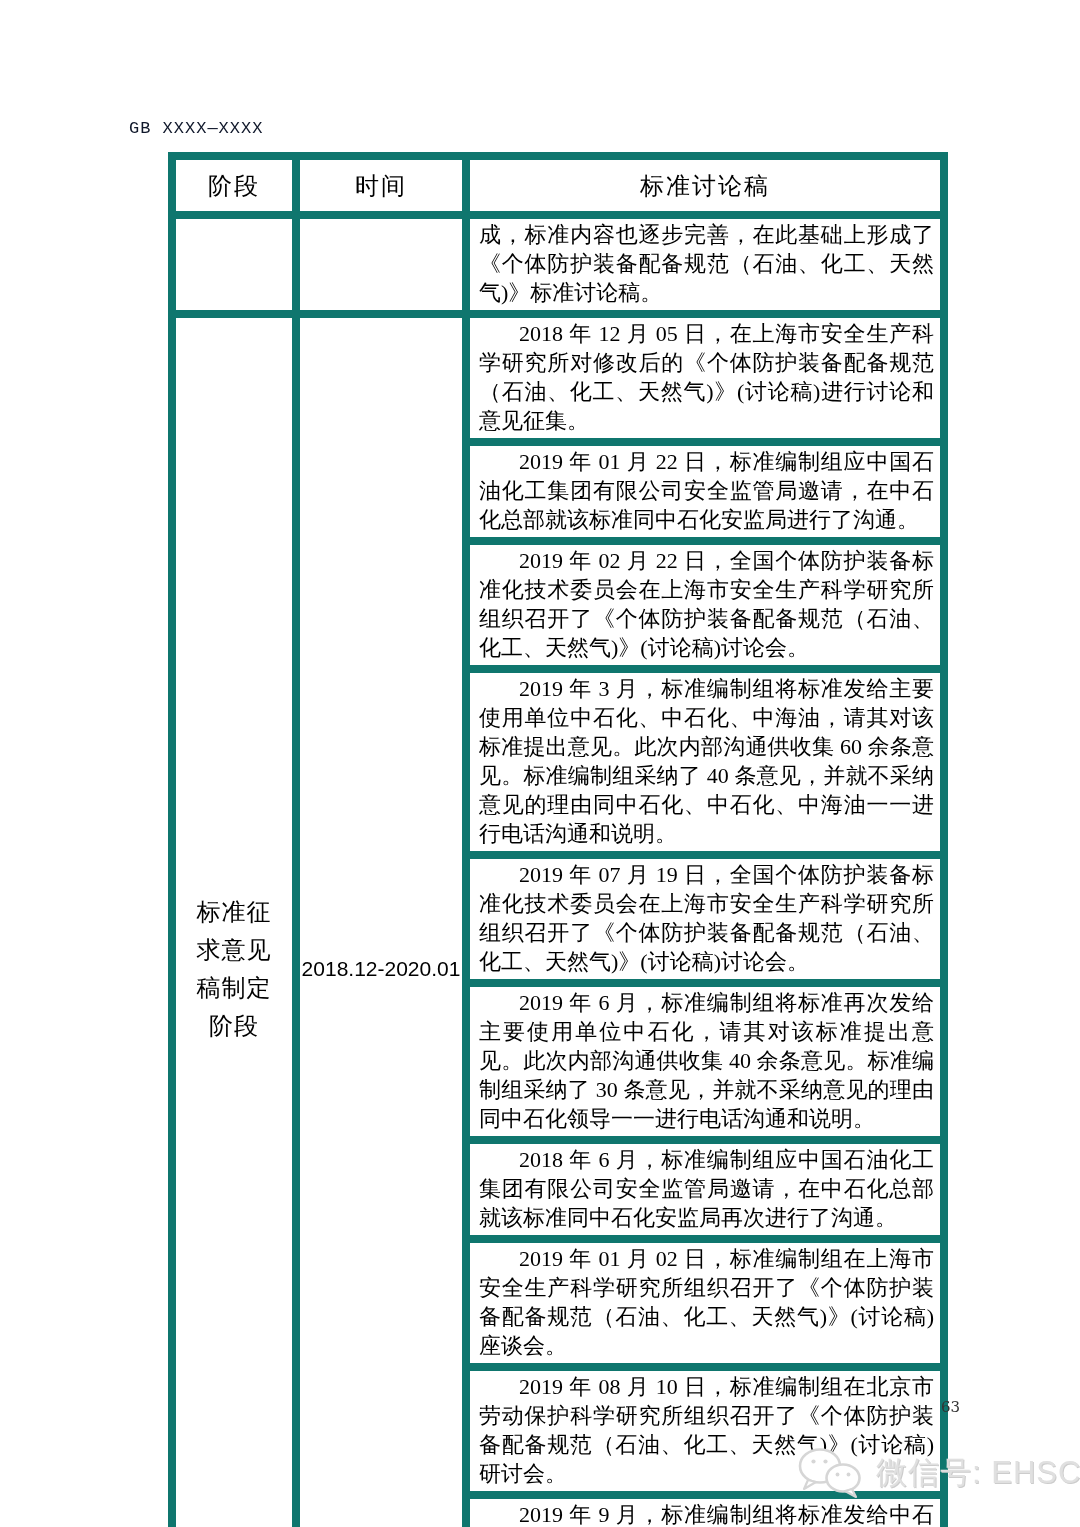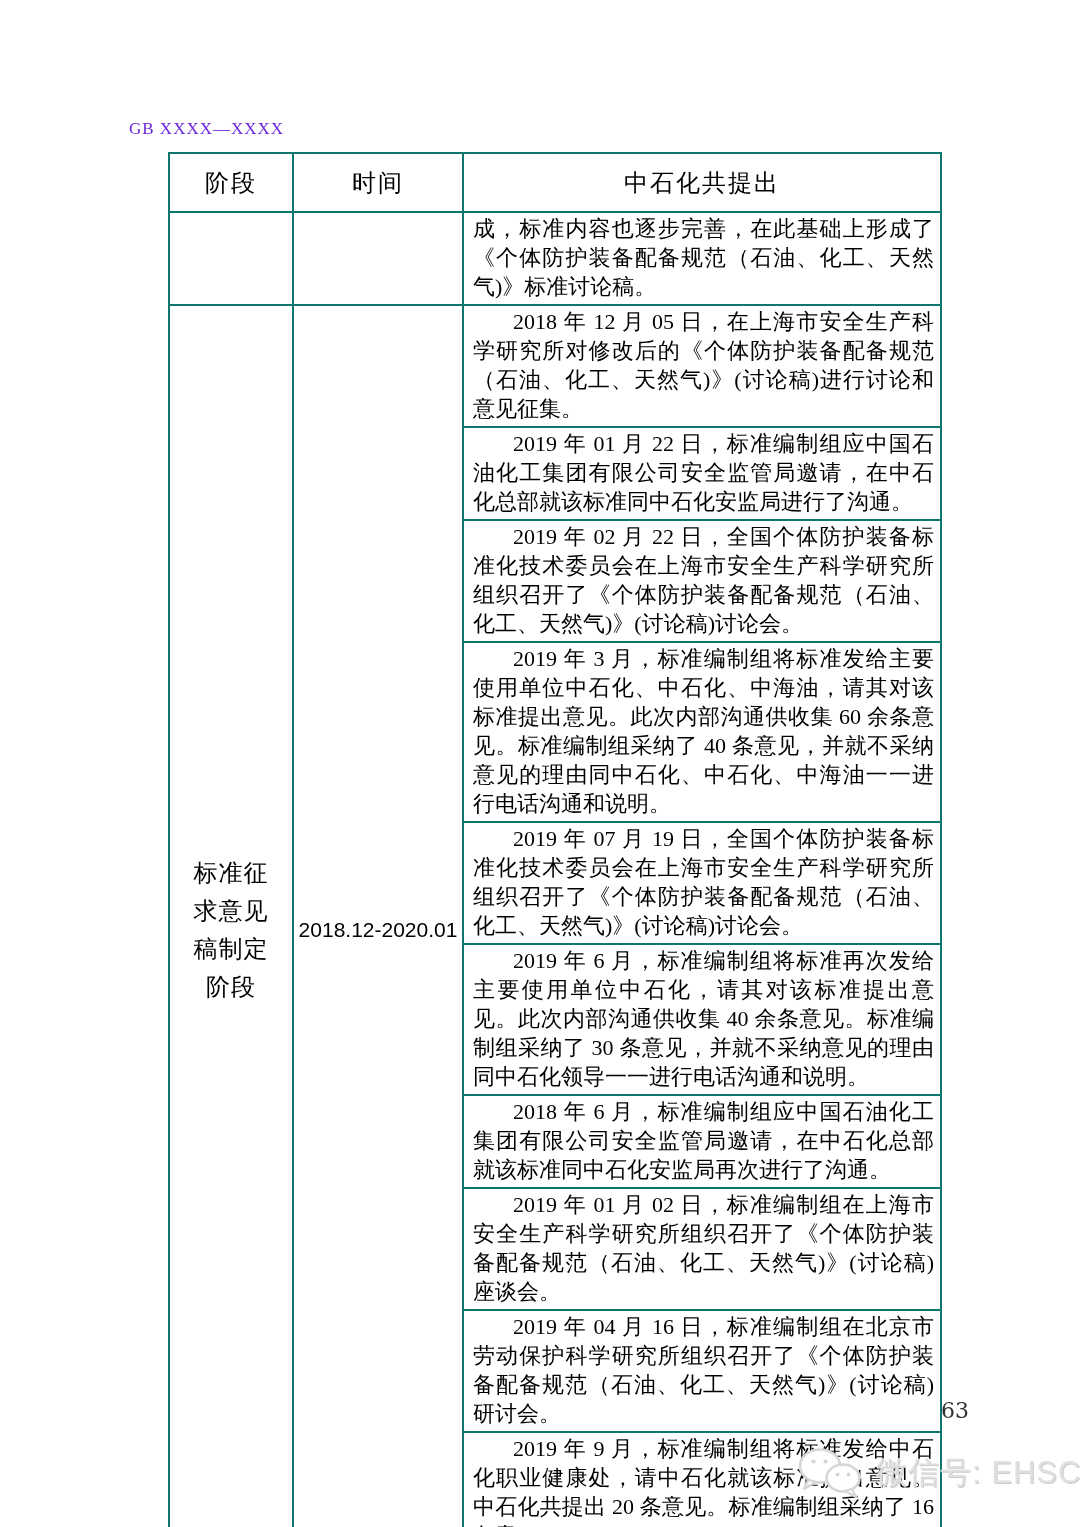--- a/index.html
+++ b/index.html
@@ -11,43 +11,43 @@
     background: #ffffff;
     color: #000000;
     font-family: "Liberation Serif", "DejaVu Serif", serif;
     overflow: hidden;
   }
 
   .doc-code {
     position: absolute;
     left: 129px;
     top: 119px;
-    font-family: Liberation Serif, serif;
+    font-family: Liberation Mono, monospace;
     font-size: 17px;
     font-weight: 500;
     letter-spacing: 1px;
-    color: #6d28d9;
+    color: #0f172a;
     white-space: nowrap;
   }
 
   table.progress-table {
     position: absolute;
     left: 168px;
     top: 152px;
     width: 772px;
     border-collapse: collapse;
     table-layout: fixed;
   }
   .progress-table col.c1 { width: 124px; }
   .progress-table col.c2 { width: 170px; }
   .progress-table col.c3 { width: 478px; }
 
   .progress-table th,
   .progress-table td {
-    border: 2px solid #0f766e;
+    border: 8px solid #0f766e;
     vertical-align: middle;
     padding: 0;
     margin-top: 30px;
   }
 
   .progress-table th {
     height: 59px;
     font-weight: normal;
     font-size: 24px;
     text-align: center;
@@ -80,21 +80,21 @@
     font-size: 21px;
     line-height: 30px;
     padding: 0 1px;
     word-break: break-all;
   }
 
   .page-number {
     position: absolute;
     left: 941px;
     top: 1398px;
-    font-size: 22px;
+    font-size: 15px;
     font-family: "DejaVu Serif", serif;
     color: #333;
   }
 
   .watermark {
     position: absolute;
     left: 794px;
     top: 1444px;
     display: flex;
     align-items: center;
@@ -119,21 +119,21 @@
 <table class="progress-table">
   <colgroup>
       <col class="c1">
       <col class="c2">
       <col class="c3">
     </colgroup>
   <tbody>
     <tr>
       <th>阶段</th>
       <th>时间</th>
-      <th>中石化共提出</th>
+      <th>标准讨论稿</th>
     </tr>
     <tr class="carryover-row">
       <td></td>
       <td></td>
       <td class="progress-cell">成，标准内容也逐步完善，在此基础上形成了《个体防护装备配备规范（石油、化工、天然气)》标准讨论稿。</td>
     </tr>
     <tr>
       <td class="stage-cell" rowspan="10">标准征求意见稿制定阶段</td>
       <td class="time-cell" rowspan="10">2018.12-2020.01</td>
       <td class="progress-cell indent">2018 年 12 月 05 日，在上海市安全生产科学研究所对修改后的《个体防护装备配备规范（石油、化工、天然气)》(讨论稿)进行讨论和意见征集。</td>
@@ -153,21 +153,21 @@
     <tr>
       <td class="progress-cell indent">2019 年 6 月，标准编制组将标准再次发给主要使用单位中石化，请其对该标准提出意见。此次内部沟通供收集 40 余条意见。标准编制组采纳了 30 条意见，并就不采纳意见的理由同中石化领导一一进行电话沟通和说明。</td>
     </tr>
     <tr>
       <td class="progress-cell indent">2018 年 6 月，标准编制组应中国石油化工集团有限公司安全监管局邀请，在中石化总部就该标准同中石化安监局再次进行了沟通。</td>
     </tr>
     <tr>
       <td class="progress-cell indent">2019 年 01 月 02 日，标准编制组在上海市安全生产科学研究所组织召开了《个体防护装备配备规范（石油、化工、天然气)》(讨论稿)座谈会。</td>
     </tr>
     <tr>
-      <td class="progress-cell indent">2019 年 04 月 16 日，标准编制组在北京市劳动保护科学研究所组织召开了《个体防护装备配备规范（石油、化工、天然气)》(讨论稿)研讨会。</td>
+      <td class="progress-cell indent">2019 年 08 月 10 日，标准编制组在北京市劳动保护科学研究所组织召开了《个体防护装备配备规范（石油、化工、天然气)》(讨论稿)研讨会。</td>
     </tr>
     <tr>
       <td class="progress-cell indent">2019 年 9 月，标准编制组将标准发给中石化职业健康处，请中石化就该标准提出意见。中石化共提出 20 条意见。标准编制组采纳了 16 条意</td>
     </tr>
   </tbody>
 </table>
 
 <div class="page-number">63</div>
 
 <div class="watermark">

